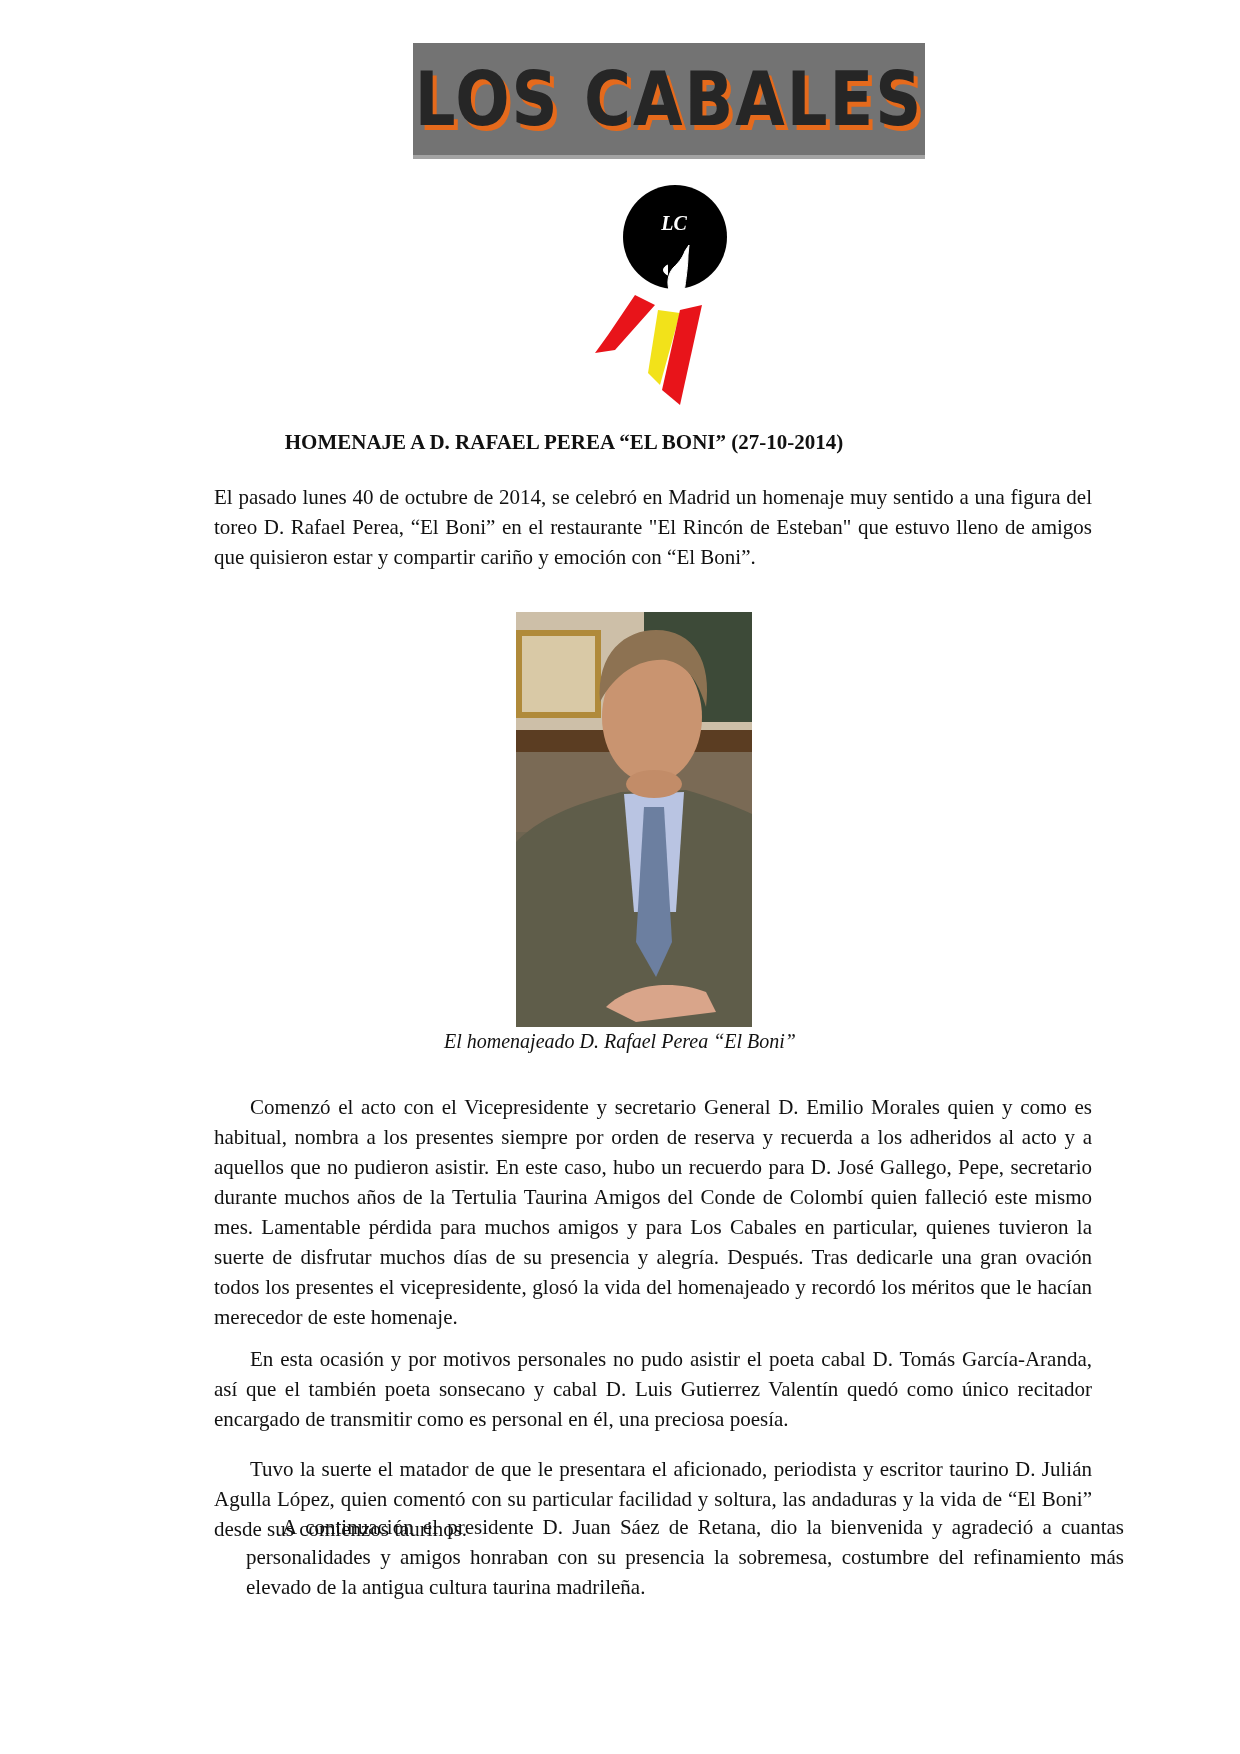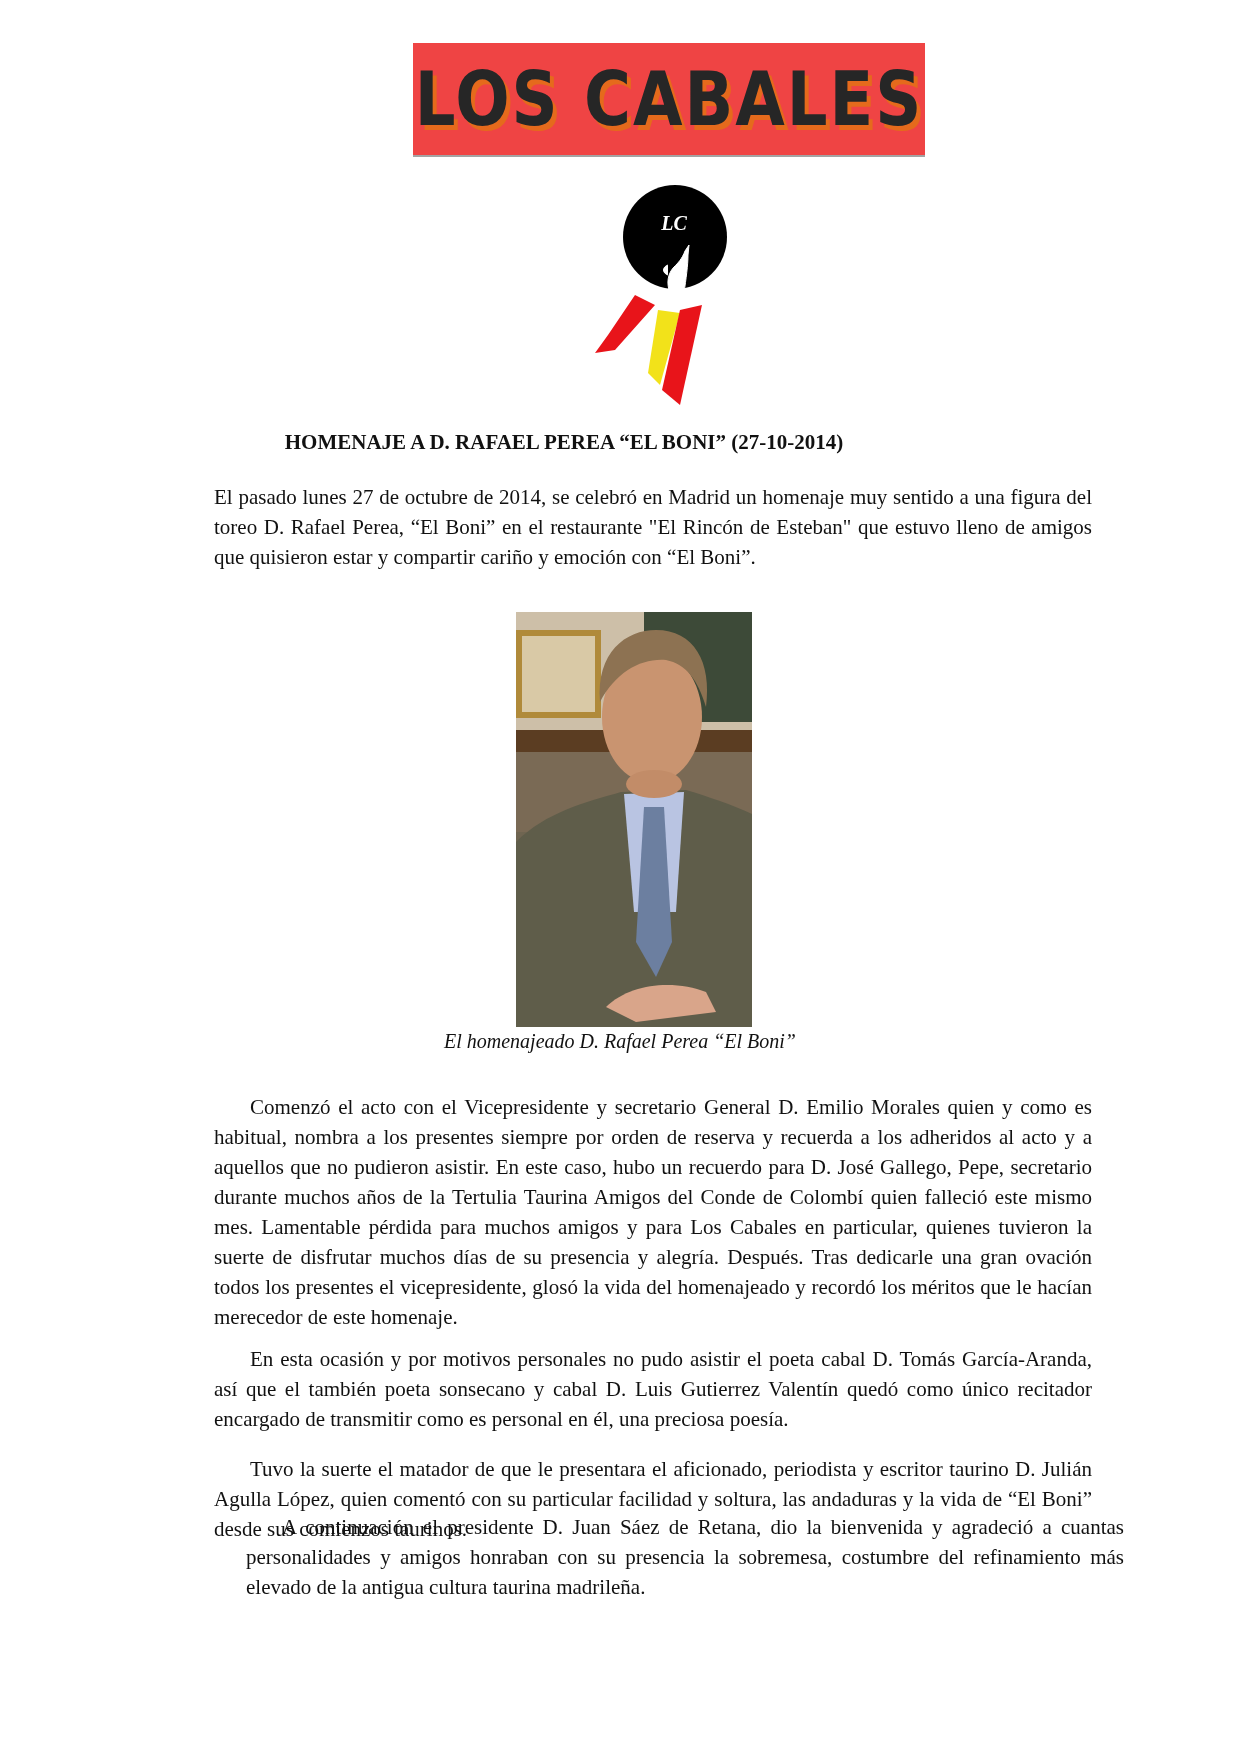--- a/index.html
+++ b/index.html
@@ -1,17 +1,17 @@
 <!DOCTYPE html>
 <html><head>
   <meta charset="utf-8">
   <style>
     html, body { margin: 0; padding: 0; background: #ffffff; }
     body { width: 1240px; height: 1754px; position: relative; overflow: hidden; font-family: "Liberation Serif", serif; color: #111; }
-    .banner { position: absolute; left: 413px; top: 43px; width: 512px; height: 112px; background: #ef4444; display: flex; align-items: center; justify-content: center; border-bottom: 2px solid #a3a3a3; }
+    .banner { position: absolute; left: 413px; top: 43px; width: 512px; height: 112px; background: #737373; display: flex; align-items: center; justify-content: center; border-bottom: 4px solid #a3a3a3; }
     .banner-text { font-family: "DejaVu Sans", sans-serif; font-weight: bold; font-size: 64px; letter-spacing: 2px; color: #262626; text-shadow: 4px 4px 0 #e56a1c; transform: scaleY(1.18); display: inline-block; }
     .emblem { position: absolute; left: 590px; top: 175px; width: 160px; height: 235px; }
     .title { position: absolute; left: 0; width: 1128px; top: 430px; text-align: center; font-weight: bold; font-size: 21px; }
     .para { position: absolute; left: 214px; width: 878px; font-size: 21px; line-height: 30px; text-align: justify; margin: 0; }
     .para.indent { text-indent: 36px; }
     .photo { position: absolute; left: 516px; top: 612px; width: 236px; height: 415px; overflow: hidden; background: #5a5446; }
     .caption { position: absolute; left: 0; width: 1240px; top: 1030px; text-align: center; font-style: italic; font-size: 20px; }
   </style>
 </head>
 <body>
@@ -24,21 +24,21 @@
   <polygon points="45,120 65,130 25,175 5,178 18,160" fill="#e8141a"></polygon>
   <polygon points="68,135 90,138 70,210 58,198" fill="#f2e21a"></polygon>
   <polygon points="90,135 112,130 90,230 72,215" fill="#e8141a"></polygon>
   <circle cx="85" cy="62" r="52" fill="#000"></circle>
   <text x="84" y="55" text-anchor="middle" fill="#fff" font-family="Liberation Serif, serif" font-style="italic" font-weight="bold" font-size="20">LC</text>
   <path d="M80,118 C76,108 78,98 84,92 C88,88 92,84 95,76 L99,70 L98,80 C98,90 96,104 94,118 Z M78,100 C72,98 72,92 78,90" fill="#fff" stroke="#fff" stroke-width="1"></path>
 </svg>
 
 <div class="title">HOMENAJE A D. RAFAEL PEREA “EL BONI” (27-10-2014)</div>
 
-<p class="para" style="top:482px;">El pasado lunes 27 de octubre de 2014, se celebró en Madrid un homenaje muy sentido a una figura del toreo D. Rafael Perea, “El Boni” en el  restaurante "El Rincón de Esteban" que estuvo lleno de amigos que quisieron estar y compartir cariño y emoción con “El Boni”.</p>
+<p class="para" style="top:482px;">El pasado lunes 40 de octubre de 2014, se celebró en Madrid un homenaje muy sentido a una figura del toreo D. Rafael Perea, “El Boni” en el  restaurante "El Rincón de Esteban" que estuvo lleno de amigos que quisieron estar y compartir cariño y emoción con “El Boni”.</p>
 
 <div class="photo">
   <svg width="276" height="415" viewBox="0 0 276 415" role="img" aria-label="Retrato de D. Rafael Perea “El Boni”">
     <rect x="0" y="0" width="276" height="415" fill="#6f6551"></rect>
     <rect x="0" y="0" width="276" height="130" fill="#cdbfa8"></rect>
     <rect x="0" y="18" width="85" height="88" fill="#b08a3a"></rect>
     <rect x="6" y="24" width="73" height="76" fill="#d9c9a6"></rect>
     <rect x="128" y="0" width="148" height="110" fill="#3d4a38"></rect>
     <rect x="0" y="118" width="276" height="22" fill="#5b3d22"></rect>
     <rect x="0" y="140" width="276" height="80" fill="#7a6a55"></rect>

